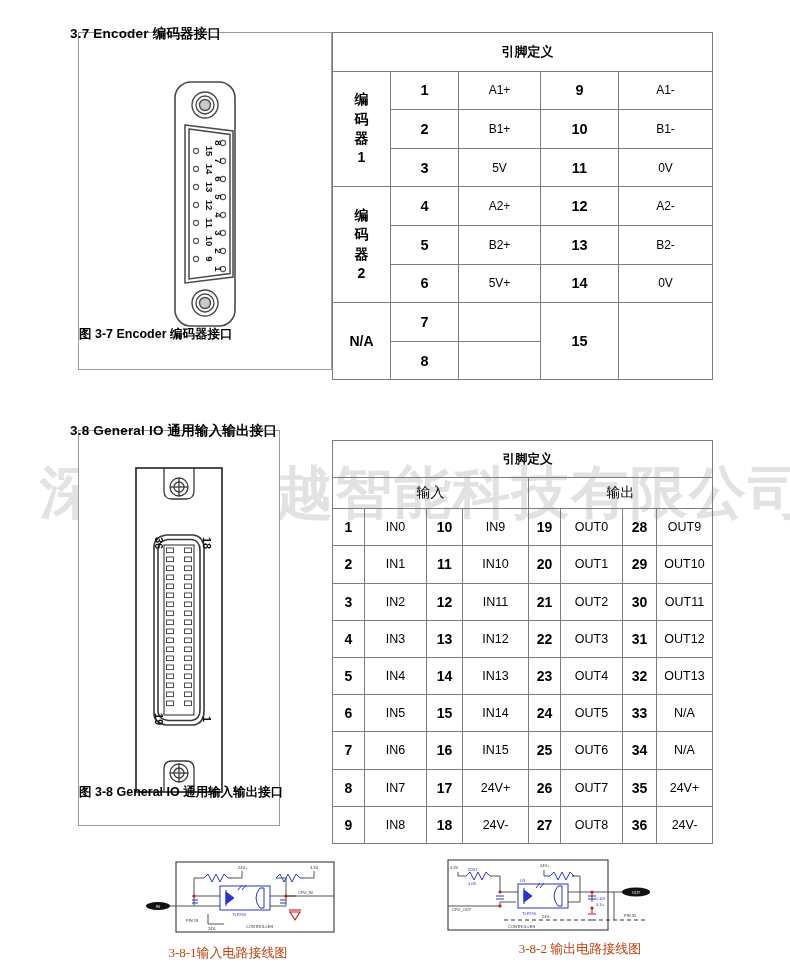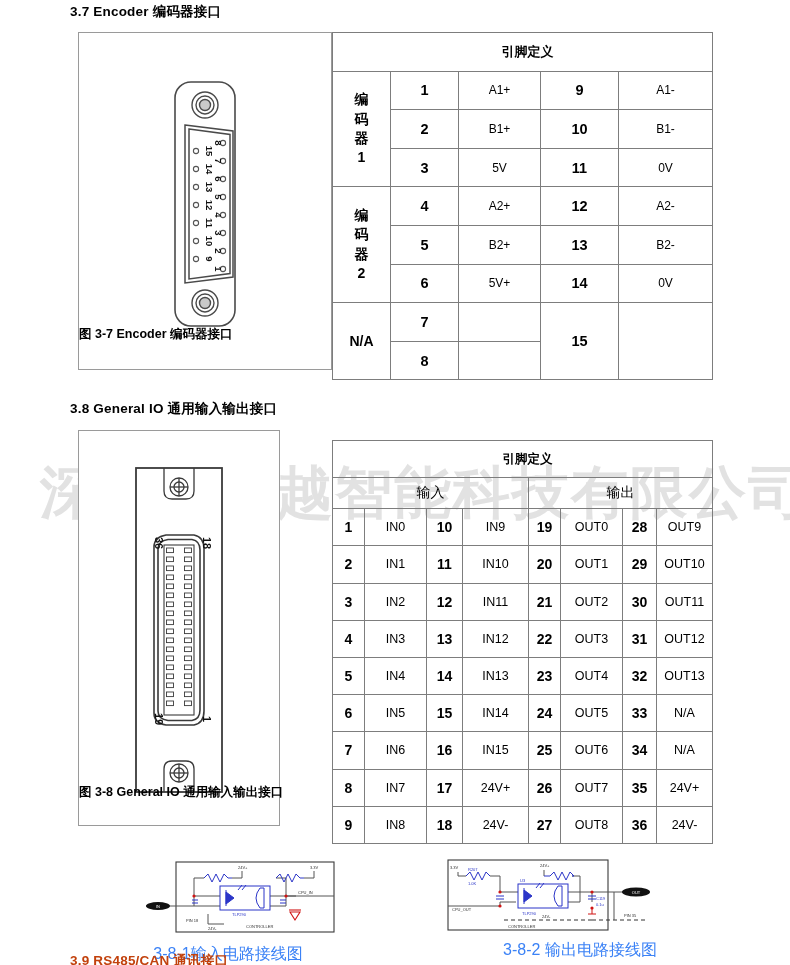--- a/index.html
+++ b/index.html
@@ -15,21 +15,21 @@
     position:absolute;left:40px;top:455px;width:730px;
     font-size:57px;font-weight:700;color:#e2e2e2;
     letter-spacing:2px;white-space:nowrap;
     pointer-events:none;z-index:0;
     font-family:"DejaVu Sans",sans-serif;
   }
 
   
   .sec-head{
     position:absolute;font-size:13.5px;font-weight:700;
-    letter-spacing:.2px;white-space:nowrap;z-index:3;
+    letter-spacing:.2px;white-space:nowrap;z-index:3;margin-top:22px;
   }
   #h37{left:70px;top:3px;}
   #h38{left:70px;top:400px;}
   #h39{left:70px;top:952px;color:#c2410c;overflow:hidden;height:13px;}
 
   
   .block{position:absolute;border:1px solid #9a9a9a;box-sizing:border-box;z-index:2;background:transparent;}
 
   
   #fig37{left:78px;top:32px;width:254px;height:338px;background:#fff;}
@@ -66,22 +66,22 @@
   #tbl-io td{height:36.2px;font-size:12.5px;}
   #tbl-io td.pin{font-weight:700;font-size:14px;}
   #tbl-io th.grp{font-size:14px;font-weight:400;height:30px;border:1px solid #7d7d7d;}
 
   
   .circuit{position:absolute;z-index:2;}
   #cir-in{left:146px;top:860px;}
   #cir-out{left:446px;top:858px;}
   .cir-cap{
     position:absolute;text-align:center;white-space:nowrap;
-    font-size:16px;font-weight:400;color:#3b82f6;
-    font-family:Liberation Sans, sans-serif;
+    font-size:13px;font-weight:400;color:#c2410c;
+    font-family:Liberation Serif, serif;
   }
   #cir-cap-in{left:78px;top:944px;width:300px;}
   #cir-cap-out{left:430px;top:940px;width:300px;}
 </style>
 </head>
 <body>
 
 <div class="page">
 
   <div class="watermark">深圳市一越智能科技有限公司</div>

